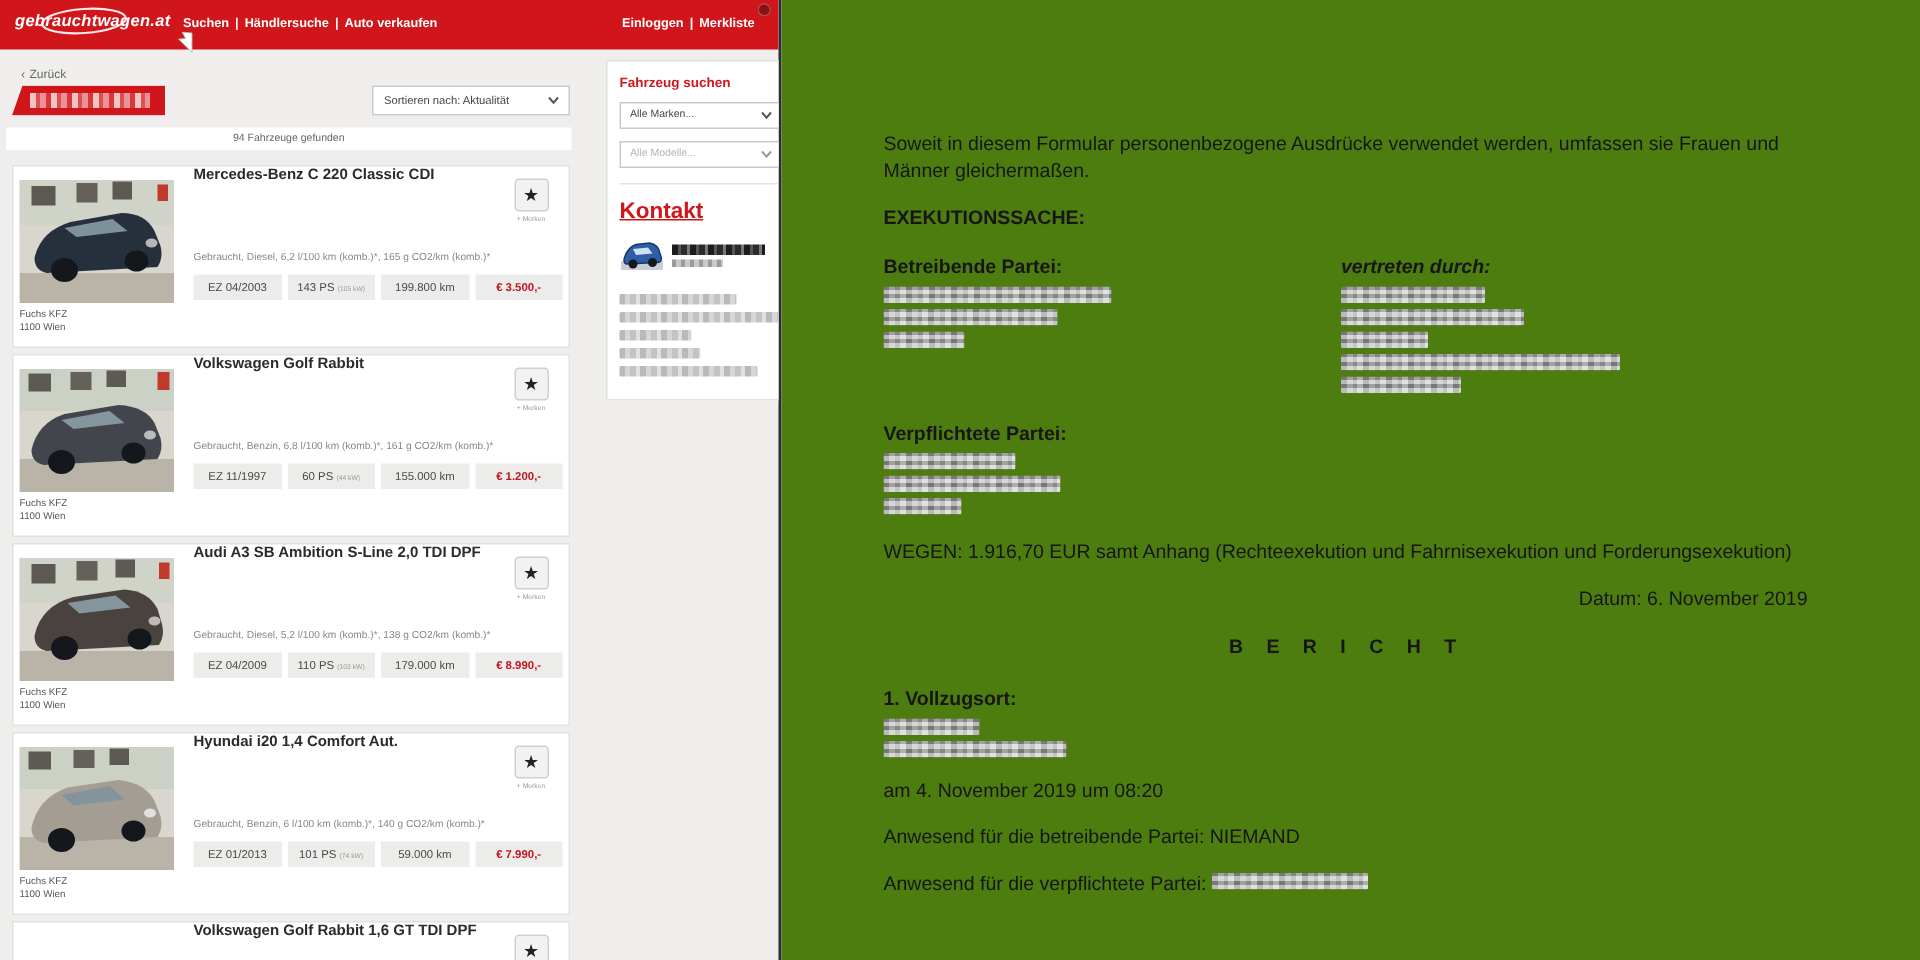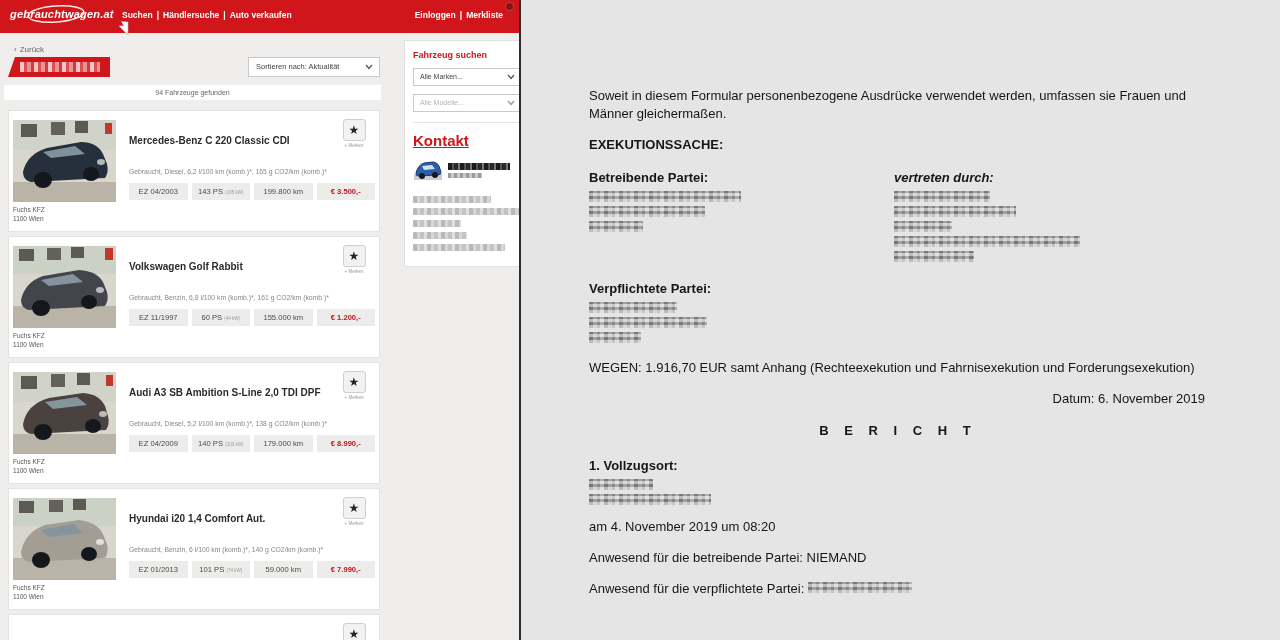--- a/index.html
+++ b/index.html
@@ -43,21 +43,21 @@
   .count-bar { position:absolute; left:4px; top:85px; width:377px; height:15px;
                background:#fff; font-size:7px; color:#666; text-align:center; line-height:15px; }
 
   .cards { position:absolute; left:8px; top:110px; width:372px; }
   .card { position:relative; width:372px; height:122px; background:#fff;
           border:1px solid #e2e2e0; margin-bottom:4px; }
   .photo { position:absolute; left:4px; top:9px; width:103px; height:82px; overflow:hidden;
            background:#d7d5cd; }
   .photo svg { display:block; }
   .seller { position:absolute; left:4px; top:94px; font-size:6.5px; color:#555; line-height:9px; }
-  .card-title { position:absolute; left:120px; top:24px; width:215px; font-size:10px;
+  .card-title { position:absolute; left:120px; top:0; width:215px; font-size:10px;
                 font-weight:bold; color:#2b2b2b; }
   .fav-btn { position:absolute; right:7px; top:8px; width:36px; text-align:center; }
   .fav-box { width:23px; height:22px; margin:0 auto; background:#f2f2f2; border:1px solid #cfcfcf;
              border-radius:3px; font-size:12px; line-height:21px; color:#222; }
   .fav-cap { font-size:4.5px; color:#999; margin-top:2px; }
   .card-details { position:absolute; left:120px; top:57px; font-size:6.8px; color:#888; }
   .tag-row { position:absolute; left:120px; top:72px; width:246px; display:flex; gap:4px; }
   .tag { flex:1; height:17px; background:#ececea; font-size:7.6px; color:#4a4a4a;
          text-align:center; line-height:17px; white-space:nowrap; overflow:hidden; }
   .tag .kw { font-size:4.5px; color:#9a9a9a; }
@@ -79,21 +79,21 @@
       background:repeating-linear-gradient(90deg,#1c1c1c 0 4px,#555 4px 6px,#2a2a2a 6px 10px,#777 10px 12px);
       filter:blur(.3px); }
   .sb-logo-text .l2 { width:34px; height:5px;
       background:repeating-linear-gradient(90deg,#9a9a9a 0 3px,#c9c9c9 3px 6px);
       filter:blur(.3px); }
   .sb-contact .cl { height:7px; margin-bottom:5px; border-radius:1px;
       background:repeating-linear-gradient(90deg,#b9b9b9 0 4px,#d6d6d6 4px 7px,#c3c3c3 7px 11px,#e0e0e0 11px 14px);
       filter:blur(.35px); }
 
   
-  .doc-pane { flex:1; background:#e5e5e5; padding:87px 0 0 68px; font-size:13px;
+  .doc-pane { flex:1; background:#4d7c0f; padding:87px 0 0 68px; font-size:13px;
               color:#161616; line-height:18px; }
   .doc-body { width:618px; }
   .doc-p { margin-bottom:13px; }
   .b { font-weight:bold; }
   .doc-h { font-weight:bold; margin-bottom:15px; }
   .parties { display:flex; margin-bottom:15px; }
   .party-col1 { width:305px; }
   .party-col2 { width:313px;font-style:italic; }
   .rx { display:inline-block; height:11px; border-radius:1px; vertical-align:baseline;
       background:
@@ -241,21 +241,21 @@
           <div>1100 Wien</div>
         </div>
         <div class="card-title">Audi A3 SB Ambition S-Line 2,0 TDI DPF</div>
         <div class="fav-btn">
           <div class="fav-box"><span>★</span></div>
           <div class="fav-cap">+ Merken</div>
         </div>
         <div class="card-details">Gebraucht, Diesel, 5,2 l/100 km (komb.)*, 138 g CO2/km (komb.)*</div>
         <div class="tag-row">
           <div class="tag">EZ 04/2009</div>
-          <div class="tag"><span>140 PS</span> <span class="kw">(103 kW)</span></div>
+          <div class="tag"><span>110 PS</span> <span class="kw">(103 kW)</span></div>
           <div class="tag">179.000 km</div>
           <div class="tag price">€ 8.990,-</div>
         </div>
       </div>
 
       <div class="card">
         <div class="photo">
           <svg width="103" height="82" viewBox="0 0 103 82">
             <rect width="103" height="82" fill="#d9d6ce"></rect>
             <rect x="0" y="0" width="103" height="28" fill="#ccd1c6"></rect>

